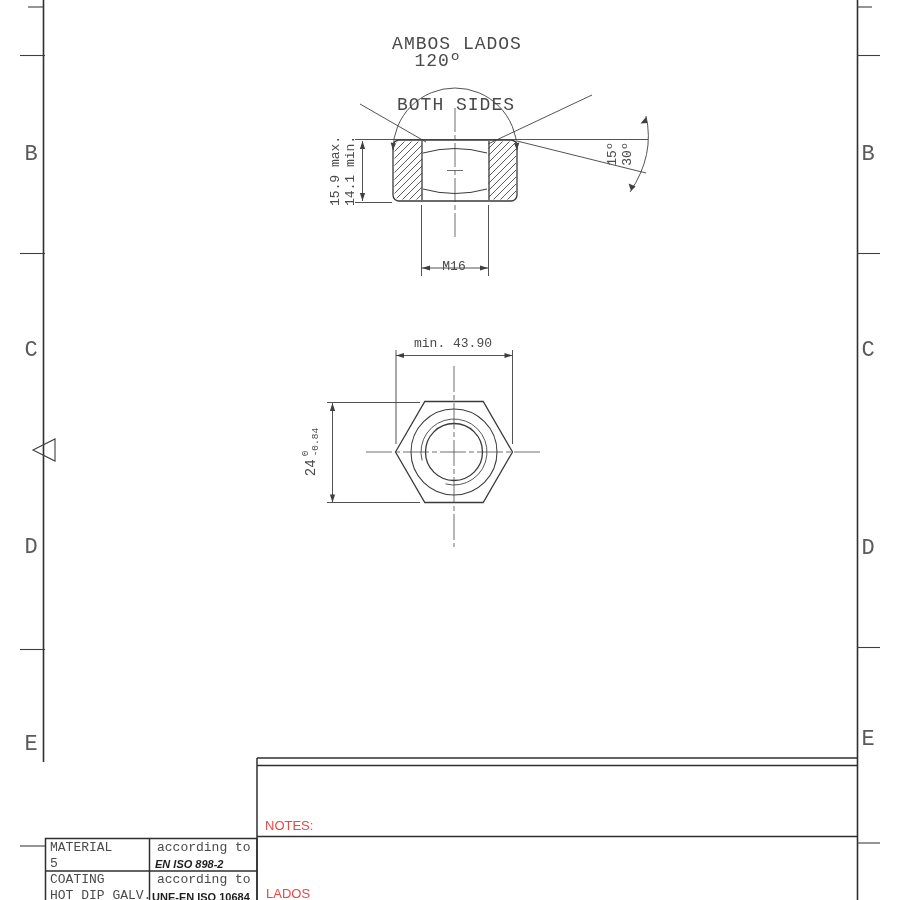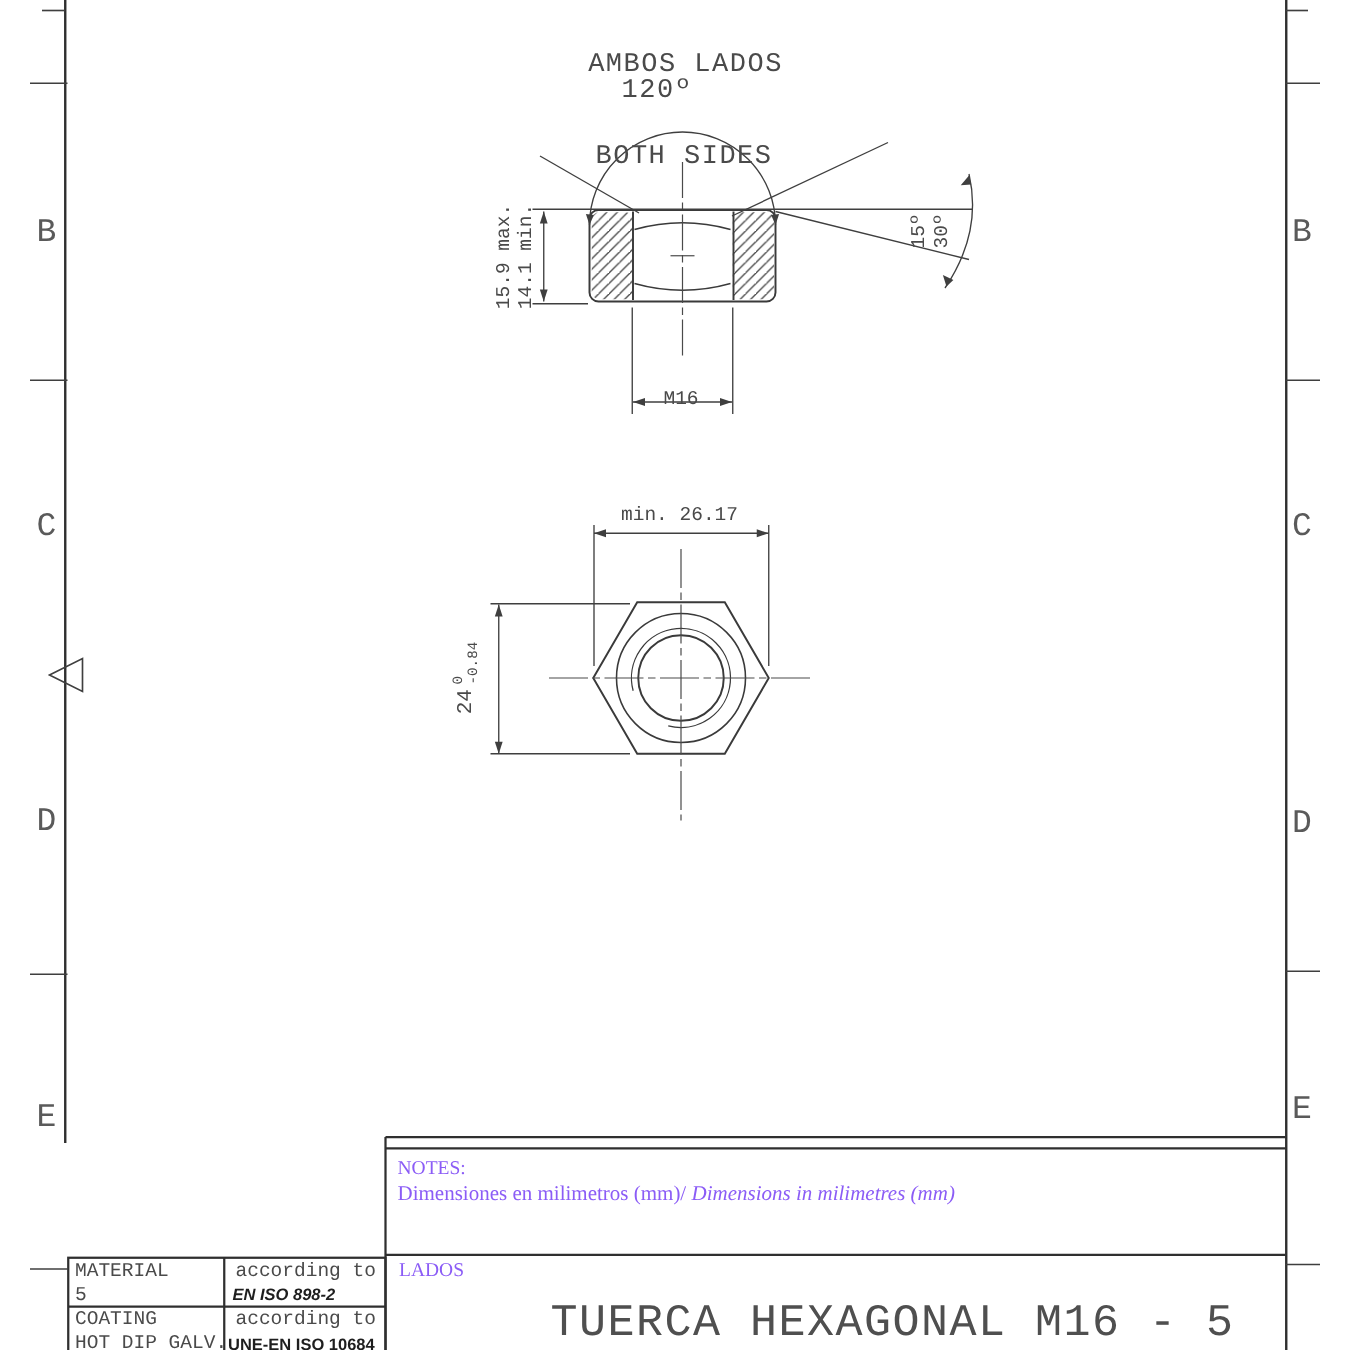--- a/index.html
+++ b/index.html
@@ -1,21 +1,21 @@
 <!DOCTYPE html>
 <html><head>
 <meta charset="utf-8">
 <style>
   html,body{margin:0;padding:0;background:#ffffff;}
   #sheet{position:relative;width:900px;height:900px;background:#ffffff;overflow:hidden;
          font-family:"Liberation Sans",sans-serif;}
   #sheet svg{position:absolute;left:0;top:0;}
   .lbl{position:absolute;color:#3d3d3d;white-space:nowrap;line-height:1.15;}
   .cad{font-family:"Liberation Mono","DejaVu Sans Mono",monospace;color:#4a4a4a;}
-  .sans{font-family:Liberation Serif, serif;color:#8b5cf6;}
+  .sans{font-family:Liberation Sans, sans-serif;color:#ef4444;margin-top:47px;}
   .ctr{transform:translate(-50%,-50%);}
   .la{transform:translateY(-50%);}
   .rot{transform:translate(-50%,-50%) rotate(-90deg);}
   .zone{font-size:22px;color:#5a5a5a;}
   .ann{font-size:18px;letter-spacing:1px;}
   .dim{font-size:13px;}
   .tolrow{display:flex;align-items:center;gap:3px;}
   .tolcol{display:flex;flex-direction:column;font-size:9.5px;line-height:1.05;}
   .bigtitle{font-size:30px;letter-spacing:1px;color:#4f4f4f;}
   .tbl{font-size:13px;text-align:center;}
@@ -148,38 +148,34 @@
   <div class="lbl cad dim rot" style="left:344px;top:171px;">
     <div>15.9 max.</div>
     <div>14.1 min.</div>
   </div>
   <div class="lbl cad dim ctr" style="left:454px;top:267px;">M16</div>
   <div class="lbl cad dim rot" style="left:621px;top:154px;">
     <div>15º</div>
     <div>30º</div>
   </div>
 
-  <div class="lbl cad dim ctr" style="left:453px;top:344px;">min. 26.17</div>
+  <div class="lbl cad dim ctr" style="left:453px;top:344px;">min. 43.90</div>
   <div class="lbl cad rot" style="left:311px;top:452px;">
     <div class="tolrow">
       <span style="font-size:14px;">24</span>
       <span class="tolcol">
         <span>0</span>
         <span>-0.84</span>
       </span>
     </div>
   </div>
 
   <div class="lbl sans noteslbl la" style="left:265px;top:779px;">NOTES:</div>
-  <div class="lbl sans notestxt la" style="left:265px;top:797px;">
-    <span>Dimensiones en milimetros (mm)/</span><em> Dimensions in milimetres (mm)</em>
-  </div>
 
   <div class="lbl sans noteslbl la" style="left:266px;top:847px;">LADOS</div>
-  <div class="lbl cad bigtitle ctr" style="left:595px;top:883px;">TUERCA HEXAGONAL M16 - 5</div>
 
   <div class="lbl cad tbl la" style="left:50px;top:848px;">MATERIAL</div>
   <div class="lbl cad tbl la" style="left:50px;top:864px;">5</div>
   <div class="lbl cad tbl la" style="left:157px;top:848px;">according to</div>
   <div class="lbl std la" style="left:155px;top:864px;font-style:italic;">EN ISO 898-2</div>
   <div class="lbl cad tbl la" style="left:50px;top:880px;">COATING</div>
   <div class="lbl cad tbl la" style="left:50px;top:896px;">HOT DIP GALV.</div>
   <div class="lbl cad tbl la" style="left:157px;top:880px;">according to</div>
   <div class="lbl std la" style="left:152px;top:897px;">UNE-EN ISO 10684</div>
 

